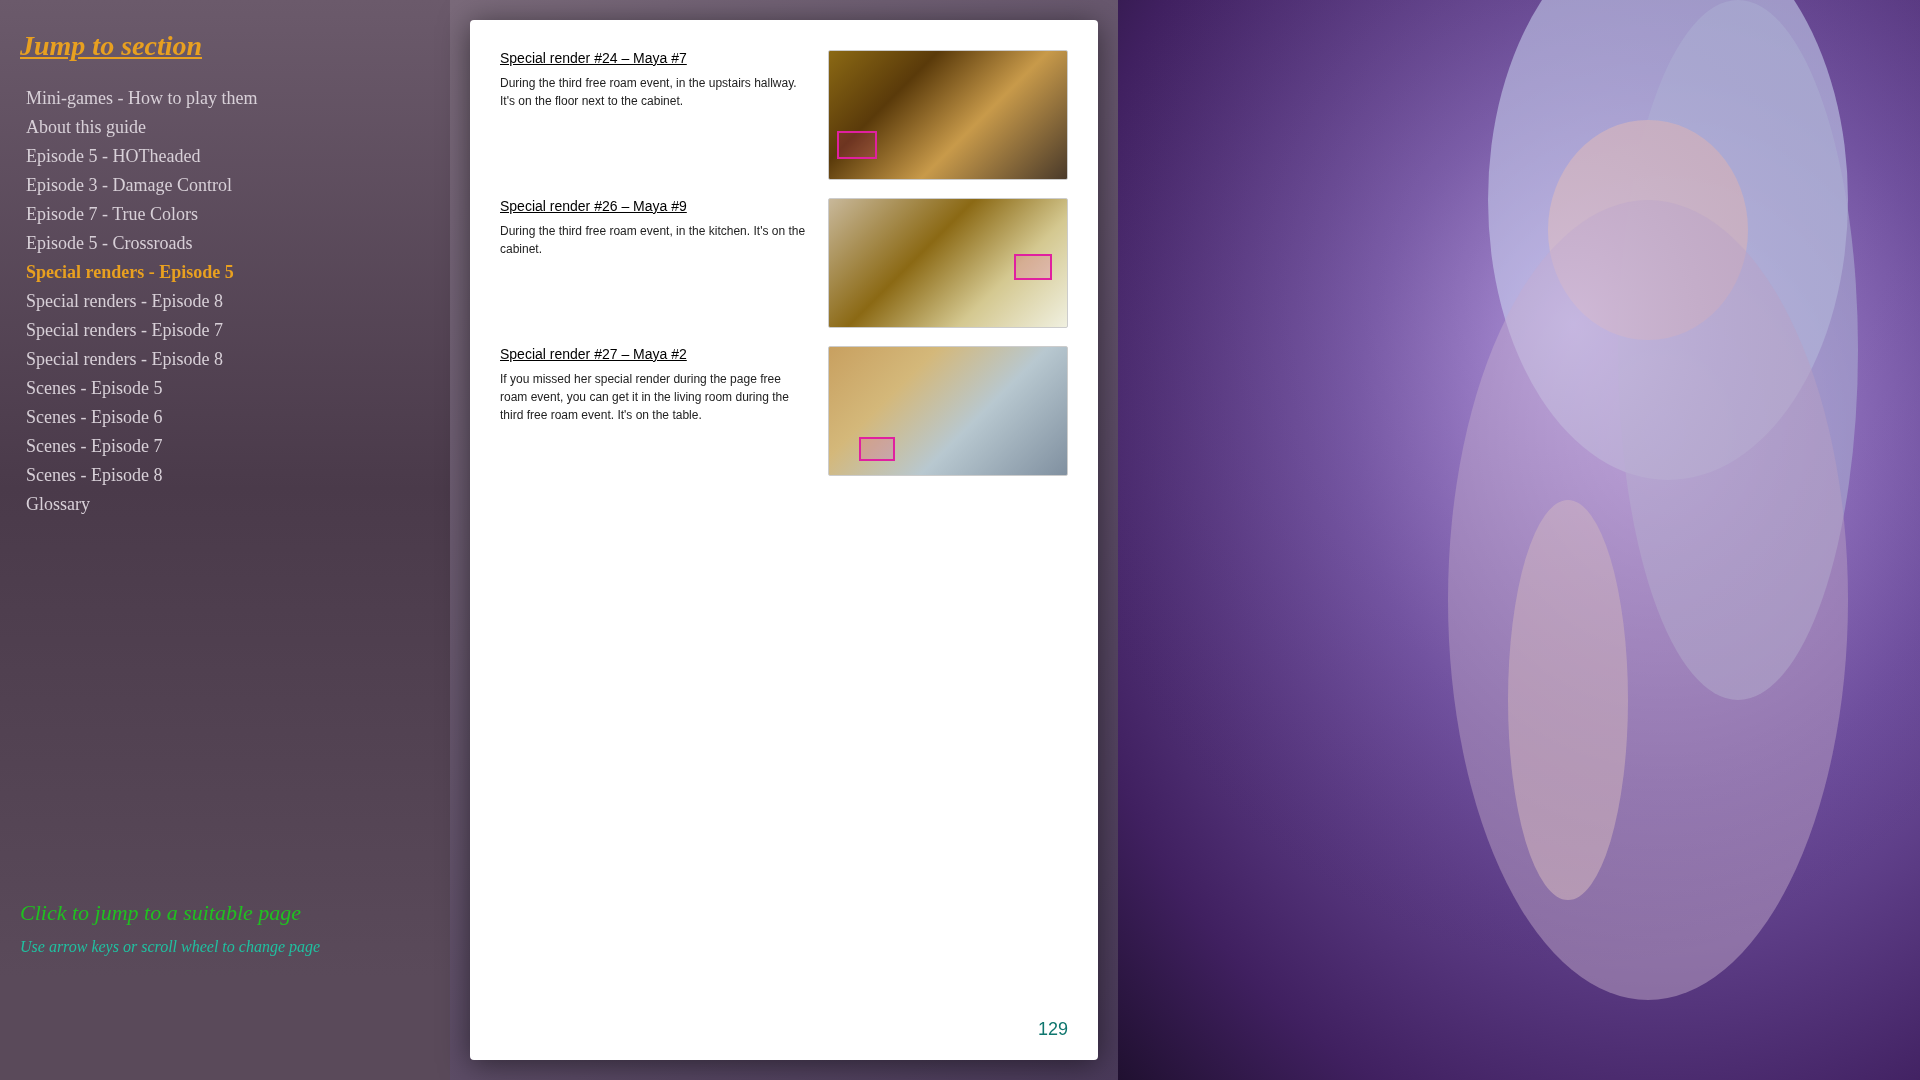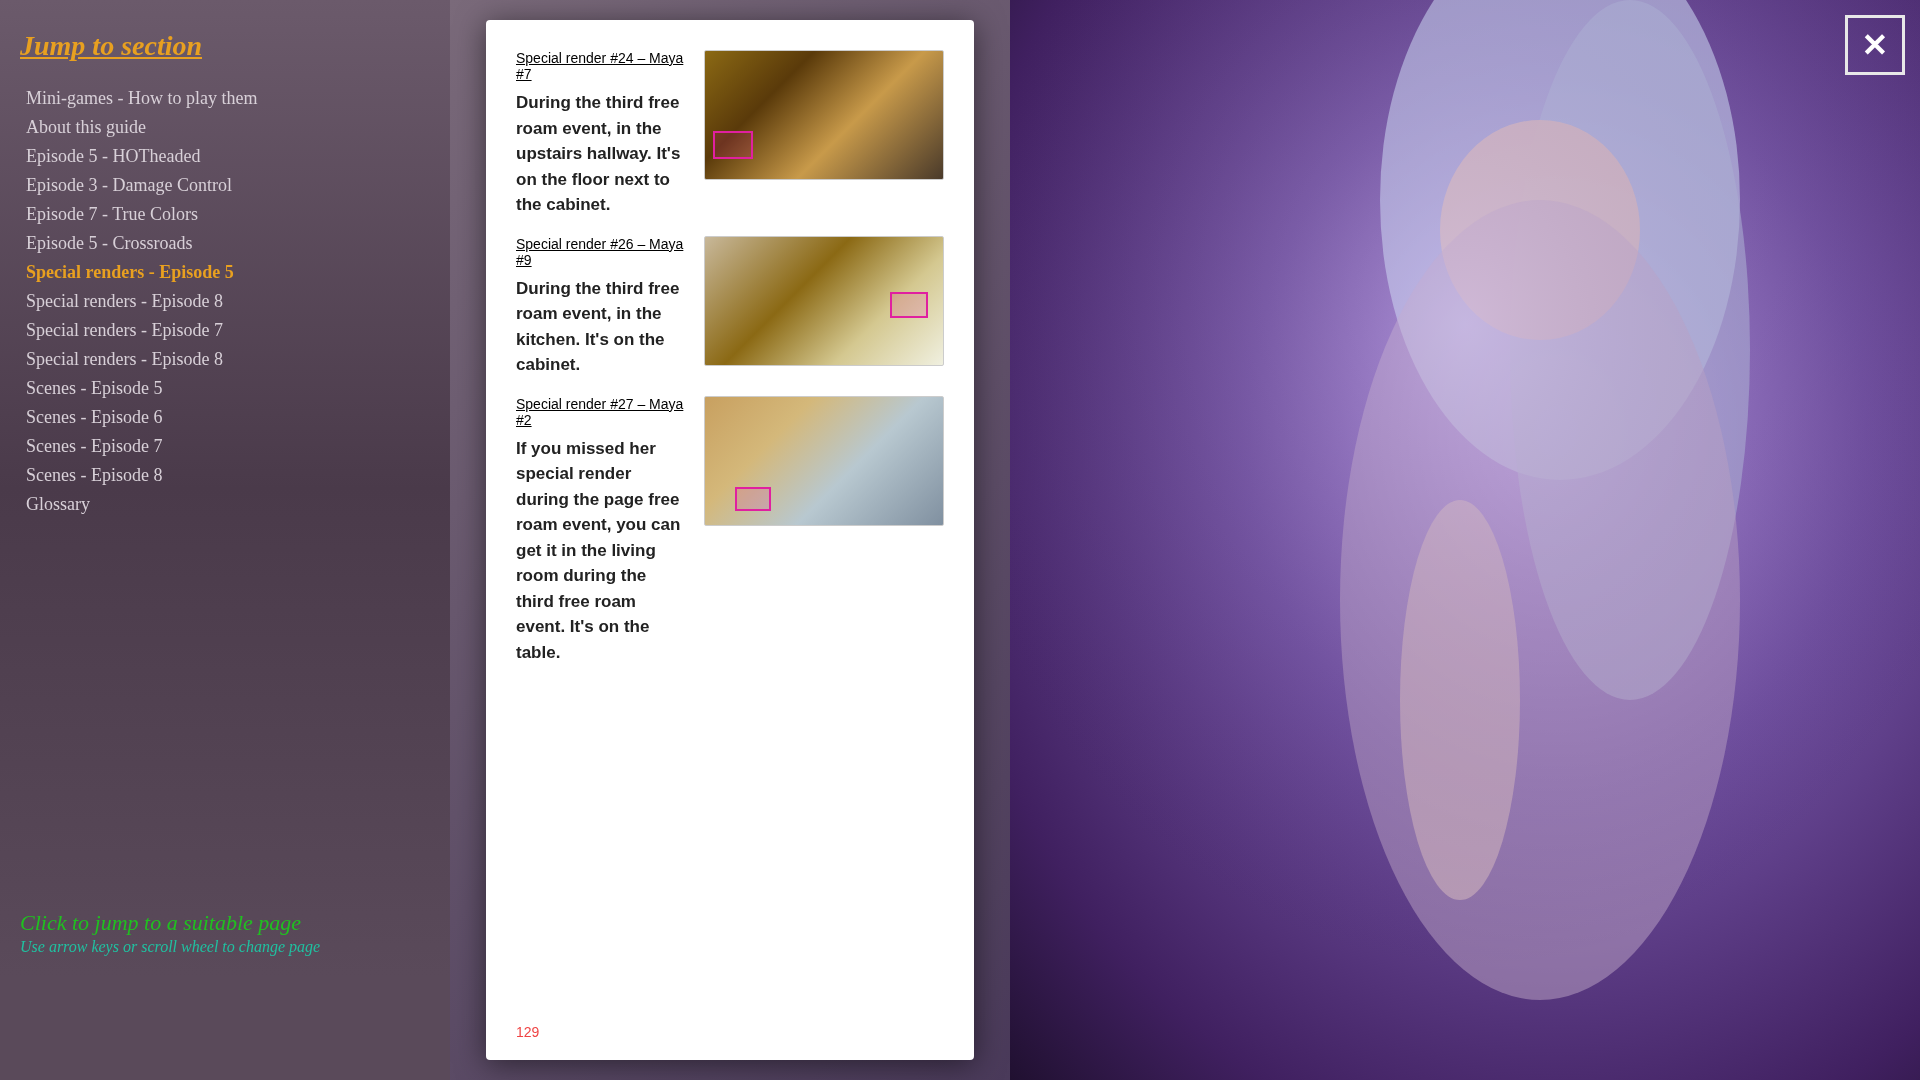--- a/index.html
+++ b/index.html
@@ -48,21 +48,21 @@
     }
 
     .nav-item.active {
       color: #e8a020;
       font-weight: bold;
     }
 
     .sidebar-footer {
       display: flex;
       flex-direction: column;
-      gap: 2px;
+      gap: 12px;
     }
 
     .jump-link {
       font-size: 22px;
       color: #20c020;
       font-style: italic;
       cursor: pointer;
       text-decoration: none;
     }
 
@@ -77,21 +77,21 @@
       flex: 1;
       height: 1080px;
       display: flex;
       align-items: center;
       justify-content: center;
       background: linear-gradient(135deg, #7a6a7a 0%, #4a3a5a 100%);
       padding: 20px;
     }
 
     .page-container {
-      width: 488px;
+      width: 628px;
       height: 1040px;
       background: white;
       border-radius: 4px;
       box-shadow: 0 4px 30px rgba(0,0,0,0.5);
       padding: 30px 30px 20px 30px;
       display: flex;
       flex-direction: column;
       overflow: hidden;
       position: relative;
     }
@@ -109,25 +109,24 @@
 
     .render-title {
       font-size: 14px;
       text-decoration: underline;
       color: #000;
       margin-bottom: 8px;
       font-family: Arial, sans-serif;
     }
 
     .render-desc {
-      font-size: 17px;
+      font-size: 12px;
       color: #222;
       line-height: 1.5;
       font-family: Arial, sans-serif;
-      font-weight: bold;
     }
 
     .render-image {
       width: 240px;
       min-width: 240px;
       height: 130px;
       background: #888;
       border: 1px solid #ccc;
       border-radius: 2px;
       position: relative;
@@ -148,23 +147,23 @@
       background: linear-gradient(135deg, #c8a060 0%, #d4b87a 30%, #b8c8d0 60%, #8090a0 100%);
     }
 
     .pink-box {
       position: absolute;
       border: 2px solid #e020a0;
       background: rgba(220, 20, 160, 0.15);
     }
 
     .page-number {
-      text-align: left;
-      font-size: 14px;
-      color: #ef4444;
+      text-align: right;
+      font-size: 18px;
+      color: #0f766e;
       margin-top: auto;
       padding-top: 10px;
       font-family: Arial, sans-serif;
     }
 
     
     .right-panel {
       width: 910px;
       min-width: 910px;
       height: 1080px;

